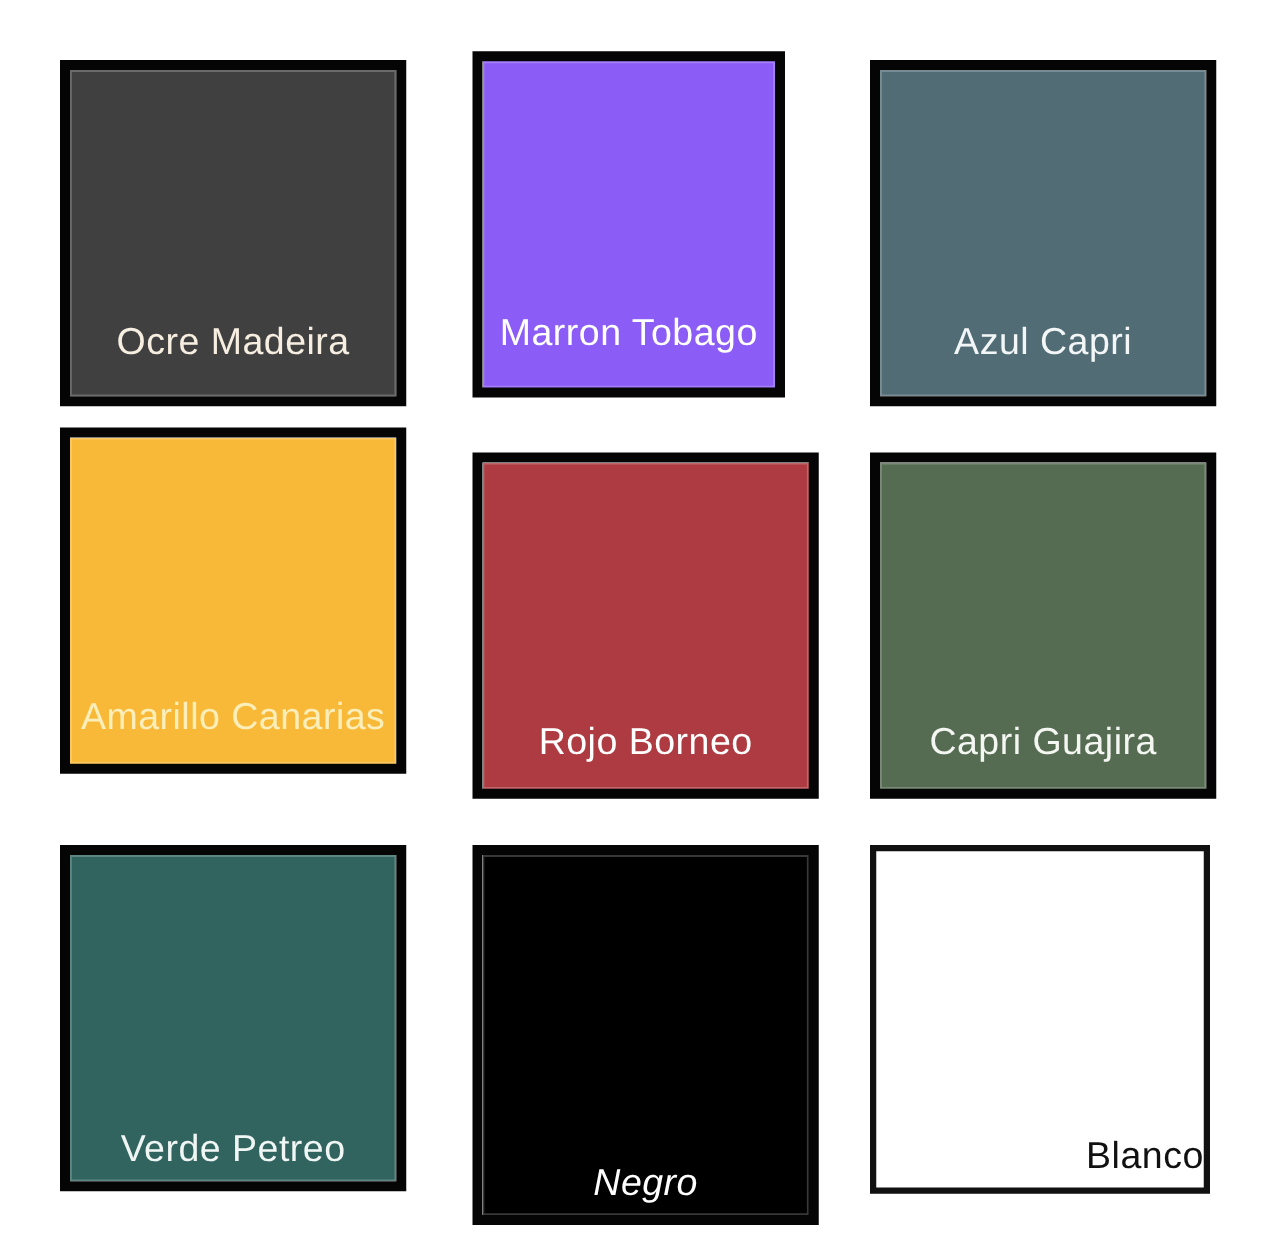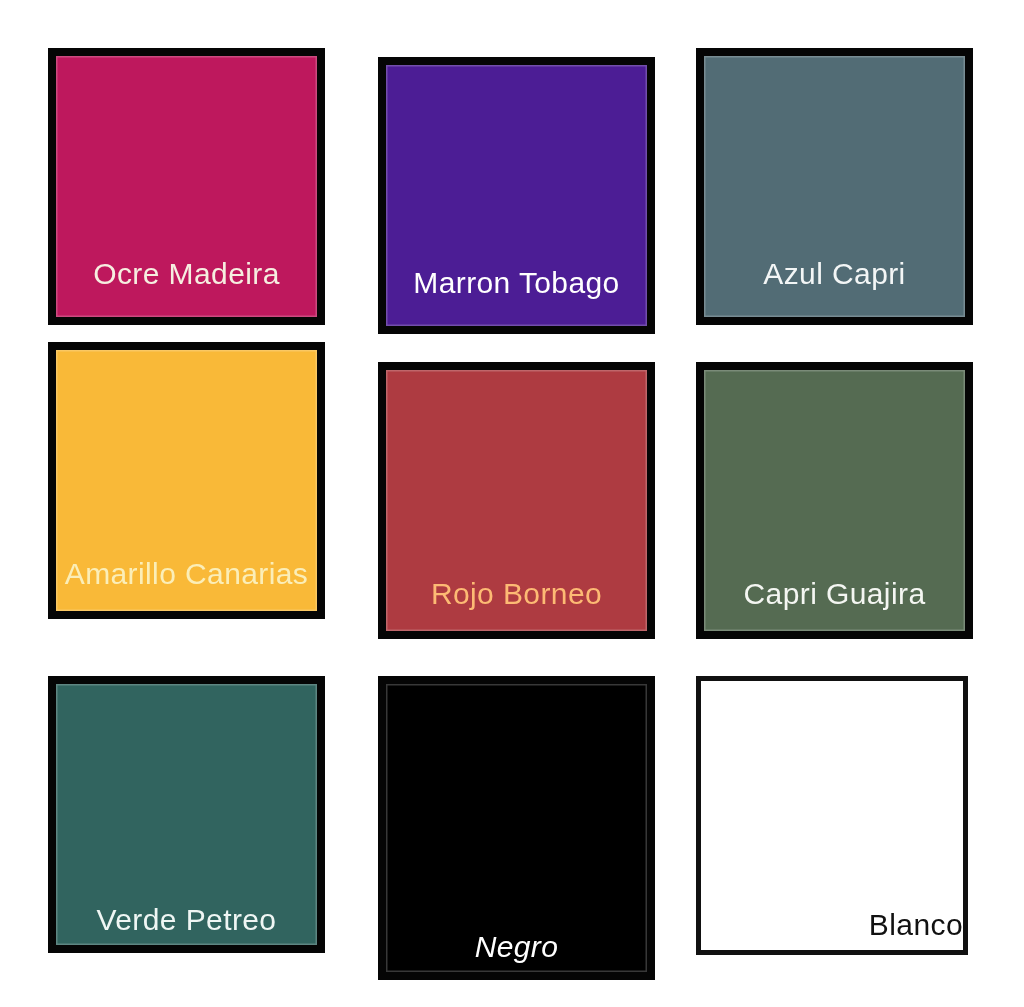--- a/index.html
+++ b/index.html
@@ -67,39 +67,39 @@
 
   
   .row-0 .swatch-label { padding-bottom: 28px; }
   .row-1 .swatch-label { padding-bottom: 22px; }
   .row-2 .swatch-label { padding-bottom: 10px; }
 </style>
 </head>
 <body>
 
 <div id="palette-grid">
-    <div class="swatch row-0 framed" style="left: 48px; top: 48px; width: 277px; height: 277px; background-color: #be185d; border-color: rgb(5, 5, 5);">
+    <div class="swatch row-0 framed" style="left: 48px; top: 48px; width: 277px; height: 277px; background-color: #404040; border-color: rgb(5, 5, 5);">
       <div class="inner-face"></div>
       <div class="swatch-label" style="color: rgb(246, 238, 224);">Ocre Madeira</div>
     </div>
-    <div class="swatch row-0 framed" style="left: 378px; top: 57px; width: 277px; height: 277px; background-color: #4c1d95; border-color: rgb(5, 5, 5);">
+    <div class="swatch row-0 framed" style="left: 378px; top: 41px; width: 250px; height: 277px; background-color: #8b5cf6; border-color: rgb(5, 5, 5);">
       <div class="inner-face"></div>
       <div class="swatch-label" style="color: rgb(255, 255, 255);">Marron Tobago</div>
     </div>
     <div class="swatch row-0 framed" style="left: 696px; top: 48px; width: 277px; height: 277px; background-color: rgb(82, 108, 117); border-color: rgb(5, 5, 5);">
       <div class="inner-face"></div>
       <div class="swatch-label" style="color: rgb(243, 246, 246);">Azul Capri</div>
     </div>
     <div class="swatch row-1 framed" style="left: 48px; top: 342px; width: 277px; height: 277px; background-color: rgb(249, 185, 56); border-color: rgb(5, 5, 5);">
       <div class="inner-face"></div>
       <div class="swatch-label" style="color: rgb(251, 238, 184);">Amarillo Canarias</div>
     </div>
     <div class="swatch row-1 framed" style="left: 378px; top: 362px; width: 277px; height: 277px; background-color: rgb(174, 59, 65); border-color: rgb(5, 5, 5);">
       <div class="inner-face"></div>
-      <div class="swatch-label" style="color: #fdba74;">Rojo Borneo</div>
+      <div class="swatch-label" style="color: #ffffff;">Rojo Borneo</div>
     </div>
     <div class="swatch row-1 framed" style="left: 696px; top: 362px; width: 277px; height: 277px; background-color: rgb(85, 107, 82); border-color: rgb(5, 5, 5);">
       <div class="inner-face"></div>
       <div class="swatch-label" style="color: rgb(244, 246, 242);">Capri Guajira</div>
     </div>
     <div class="swatch row-2 framed" style="left: 48px; top: 676px; width: 277px; height: 277px; background-color: rgb(49, 100, 95); border-color: rgb(5, 5, 5);">
       <div class="inner-face"></div>
       <div class="swatch-label" style="color: rgb(239, 246, 244);">Verde Petreo</div>
     </div>
     <div class="swatch row-2 framed" style="left: 378px; top: 676px; width: 277px; height: 304px; background-color: rgb(0, 0, 0); border-color: rgb(5, 5, 5); font-style: italic;">

